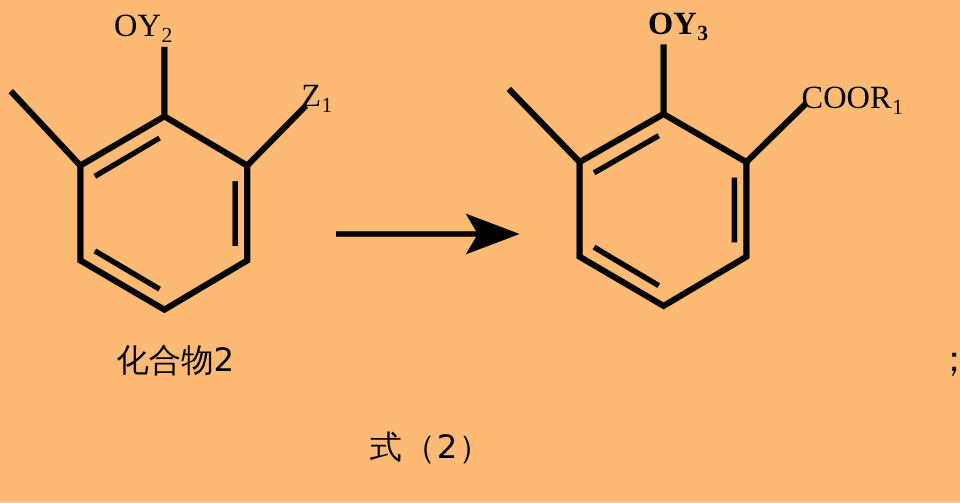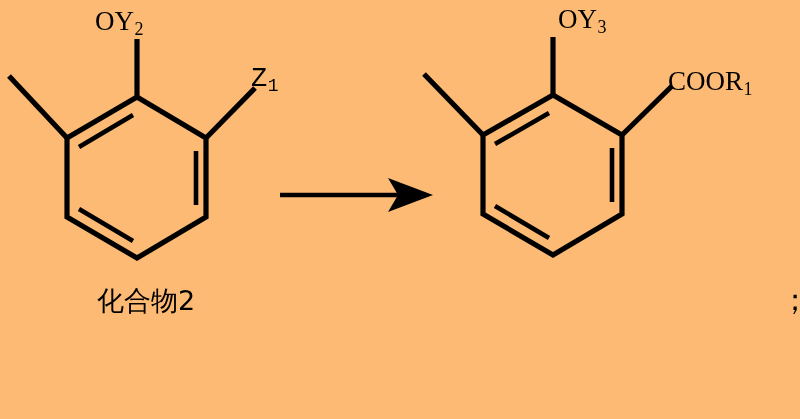--- a/index.html
+++ b/index.html
@@ -57,22 +57,22 @@
   }
   .punct {
     position: absolute;
     font-family: "Liberation Serif", "DejaVu Serif", serif;
     font-size: 30px;
     line-height: 1;
     color: #000000;
   }
   
   #label-oy2   { left: 95px;  top: 8px; }
-  #label-z1    { left: 251px; top: 66px; font-family: Liberation Mono, monospace; }
-  #label-oy3   { left: 558px; top: 6px; }
+  #label-z1    { left: 251px; top: 66px; }
+  #label-oy3   { left: 540px; top: 6px; font-weight: bold; }
   #label-coor1 { left: 668px; top: 68px; }
   #name-left   { left: 97px;  top: 287px; }
   #name-right  { left: 504px; top: 287px; }
   #formula-cap { left: 308px; top: 360px; }
   #semicolon   { left: 780px; top: 285px; }
 </style>
 </head>
 <body>
 
 <div id="scheme-root">
@@ -133,16 +133,17 @@
 
   <div class="struct-label" id="label-z1"><span>Z</span><span class="sub">1</span></div>
 
   <div class="struct-label" id="label-oy3"><span>OY</span><span class="sub">3</span></div>
 
   <div class="struct-label" id="label-coor1"><span>COOR</span><span class="sub">1</span></div>
 
   <div class="cjk-label" id="name-left">化合物2</div>
 
 
+  <div class="caption" id="formula-cap">式（2）</div>
 
   <div class="punct" id="semicolon">；</div>
 
 </div>
 
 </body></html>

